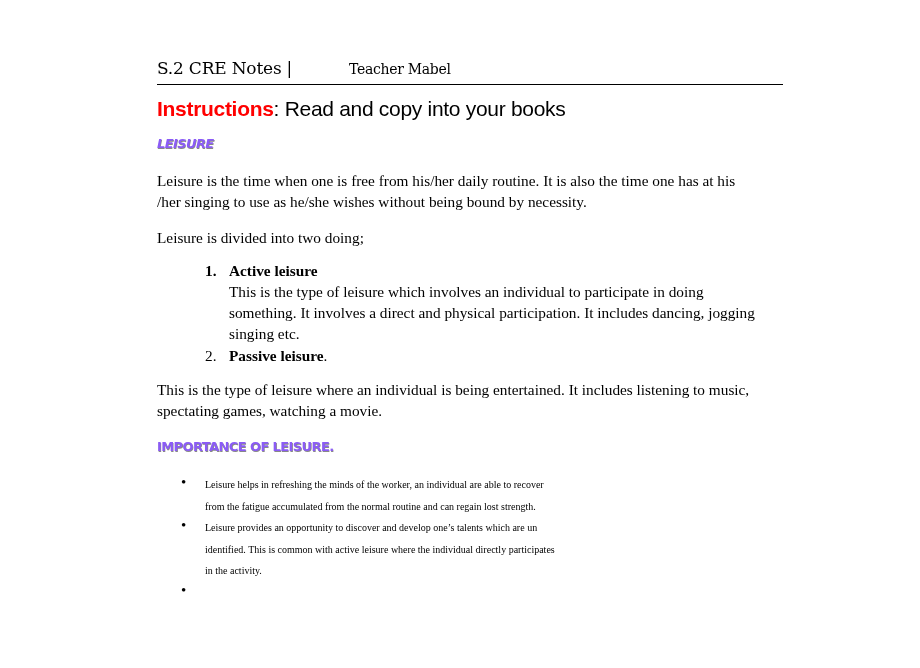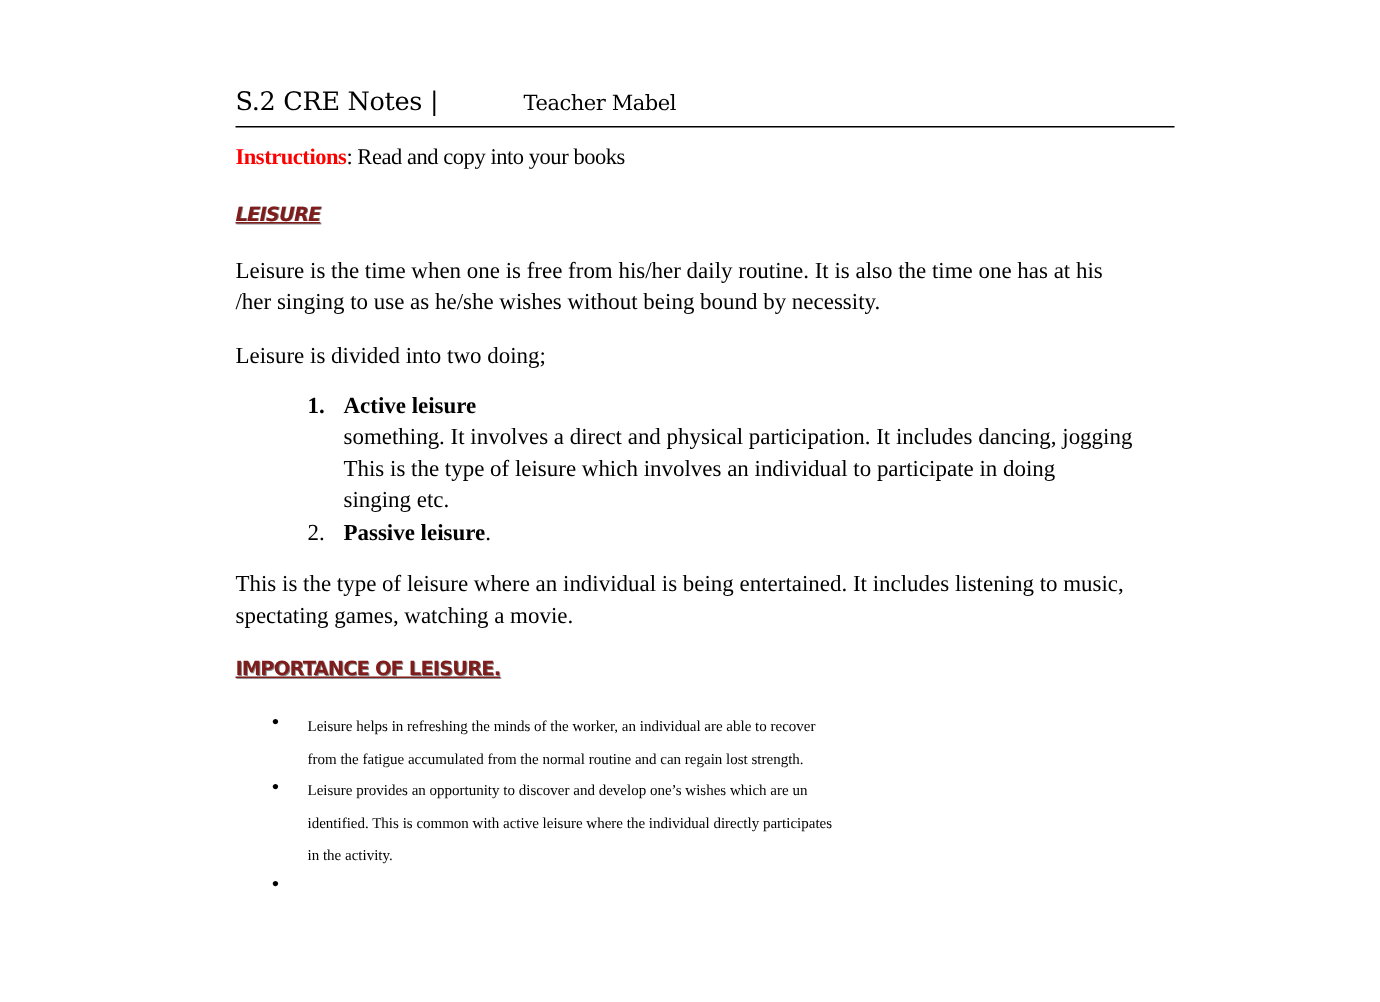--- a/index.html
+++ b/index.html
@@ -1,23 +1,23 @@
 <!DOCTYPE html>
 <html><head>
   <meta charset="utf-8">
   <style>
     html, body { margin: 0; padding: 0; background: #ffffff; }
     body { width: 920px; height: 668px; position: relative; overflow: hidden; color: #000; }
     .page { position: absolute; left: 157px; top: 0; width: 626px; }
     .header { position: absolute; top: 57px; left: 0; width: 626px; height: 27px; border-bottom: 1.3px solid #000; }
     .title { position: absolute; left: 0; top: 1px; font-family: "DejaVu Serif", serif; font-weight: normal; font-size: 17px; letter-spacing: -0.2px; }
     .teacher { position: absolute; left: 192px; top: 4px; font-family: "DejaVu Serif", serif; font-size: 14px; letter-spacing: -0.3px; }
-    .instr { position: absolute; top: 97px; left: 0; font-family: Liberation Serif, serif; font-size: 15px; letter-spacing: -0.3px; white-space: nowrap; }
+    .instr { position: absolute; top: 97px; left: 0; font-family: Liberation Sans, sans-serif; font-size: 21px; letter-spacing: -0.3px; white-space: nowrap; }
     .instr .lbl { color: #ff0000; font-weight: bold; }
-    .heading { position: absolute; left: 0; font-family: "DejaVu Sans", sans-serif; font-weight: bold; font-size: 13px; text-decoration: underline; color: #7f1d1d; letter-spacing: -0.6px; text-shadow: 0.6px 0.6px 0 #888; }
+    .heading { position: absolute; left: 0; font-family: "DejaVu Sans", sans-serif; font-weight: bold; font-size: 13px; color: #8b5cf6; letter-spacing: -0.6px; text-shadow: 0.6px 0.6px 0 #888; }
     .h-leisure { top: 136px; font-style: italic; }
     .h-importance { top: 439px; }
     .p { position: absolute; left: 0; font-family: "Liberation Serif", serif; font-size: 15.3px; line-height: 21px; white-space: nowrap; }
     .p1 { top: 170px; }
     .p2 { top: 227px; }
     .ol-item { position: absolute; font-family: "Liberation Serif", serif; font-size: 15.3px; line-height: 21px; white-space: nowrap; }
     .num { position: absolute; left: 48px; }
     .ol-text { position: absolute; left: 72px; }
     .b { font-weight: bold; }
     .p3 { top: 379px; }
@@ -44,22 +44,22 @@
     <div>Leisure is the time when one is free from his/her daily routine. It is also the time one has at his</div>
     <div>/her singing to use as he/she wishes without being bound by necessity.</div>
   </div>
 
   <div class="p p2">Leisure is divided into two doing;</div>
 
   <div class="ol-item" style="top:260px; left:0; width:626px;">
     <span class="num b">1.</span>
     <div class="ol-text">
       <div class="b">Active leisure</div>
+      <div>This is the type of leisure which involves an individual to participate in doing</div>
       <div>something. It involves a direct and physical participation. It includes dancing, jogging</div>
-      <div>This is the type of leisure which involves an individual to participate in doing</div>
       <div>singing etc.</div>
     </div>
   </div>
 
   <div class="ol-item" style="top:345px; left:0; width:626px;">
     <span class="num">2.</span>
     <div class="ol-text">
       <span class="b">Passive leisure</span><span>.</span>
     </div>
   </div>
@@ -75,21 +75,21 @@
     <span class="bul">•</span>
     <div class="bul-text">
       <div>Leisure helps in refreshing the minds of the worker, an individual are able to recover</div>
       <div>from the fatigue accumulated from the normal routine and can regain lost strength.</div>
     </div>
   </div>
 
   <div style="position:absolute; top:517px; left:0; width:626px; height:66px;">
     <span class="bul">•</span>
     <div class="bul-text">
-      <div>Leisure provides an opportunity to discover and develop one’s wishes which are un</div>
+      <div>Leisure provides an opportunity to discover and develop one’s talents which are un</div>
       <div>identified. This is common with active leisure where the individual directly participates</div>
       <div>in the activity.</div>
     </div>
   </div>
 
   <div style="position:absolute; top:582px; left:0; width:626px; height:22px;">
     <span class="bul">•</span>
   </div>
 
 </div>

